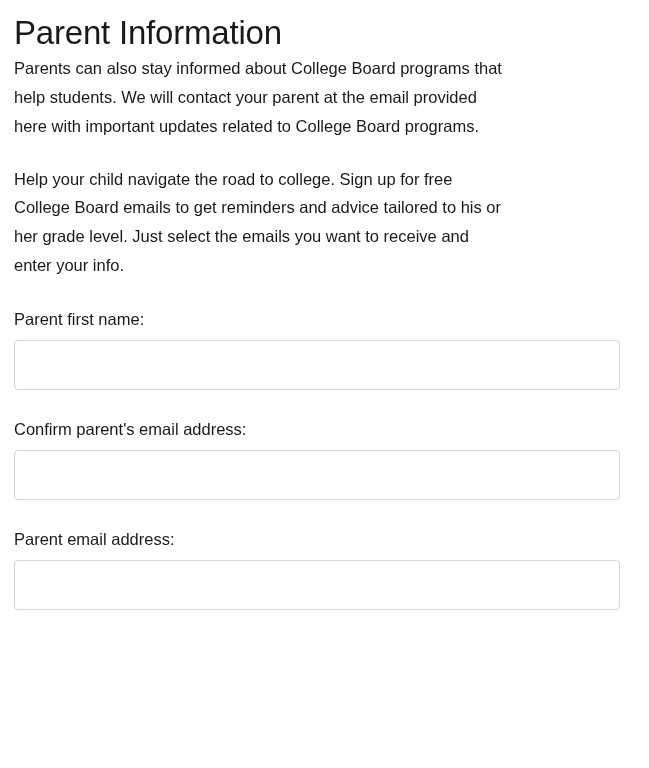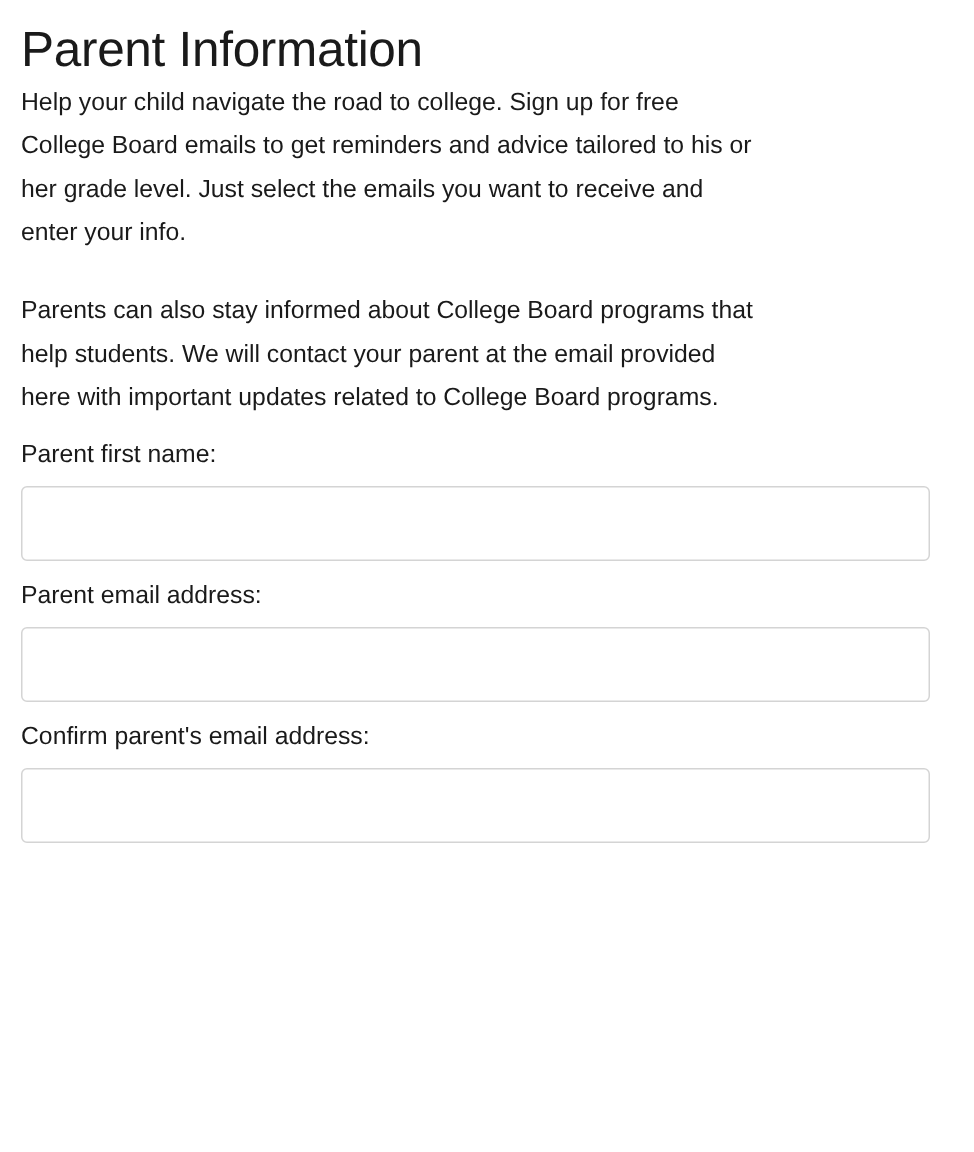--- a/index.html
+++ b/index.html
@@ -37,21 +37,21 @@
   .para {
     font-size: 16.5px;
     line-height: 1.75;
     color: #1a1a1a;
     margin: 0;
   }
   .para + .para {
     margin-top: 24px;
   }
   .field {
-    margin-top: 12px;
+    margin-top: 28px;
   }
   .field-label {
     display: block;
     font-size: 16.5px;
     line-height: 1.4;
     color: #1a1a1a;
     margin-bottom: 9px;
   }
   .field-input {
     box-sizing: border-box;
@@ -69,33 +69,33 @@
   }
 </style>
 </head>
 <body>
 
 <div class="page">
 
   <h1 class="page-title">Parent Information</h1>
 
 
+  <p class="para">Parents can also stay informed about College Board programs that help students. We will contact your parent at the email provided here with important updates related to College Board programs.</p>
+
   <p class="para">Help your child navigate the road to college. Sign up for free College Board emails to get reminders and advice tailored to his or her grade level. Just select the emails you want to receive and enter your info.</p>
-
-  <p class="para">Parents can also stay informed about College Board programs that help students. We will contact your parent at the email provided here with important updates related to College Board programs.</p>
 
   <div class="field">
     <label class="field-label">Parent first name:</label>
     <input class="field-input" type="text" placeholder="" style="">
   </div>
 
 
   <div class="field">
-    <label class="field-label">Parent email address:</label>
+    <label class="field-label">Confirm parent's email address:</label>
     <input class="field-input" type="text" placeholder="" style="">
   </div>
 
   <div class="field">
-    <label class="field-label">Confirm parent's email address:</label>
+    <label class="field-label">Parent email address:</label>
     <input class="field-input" type="text" placeholder="" style="">
   </div>
 
 </div>
 
 </body></html>

